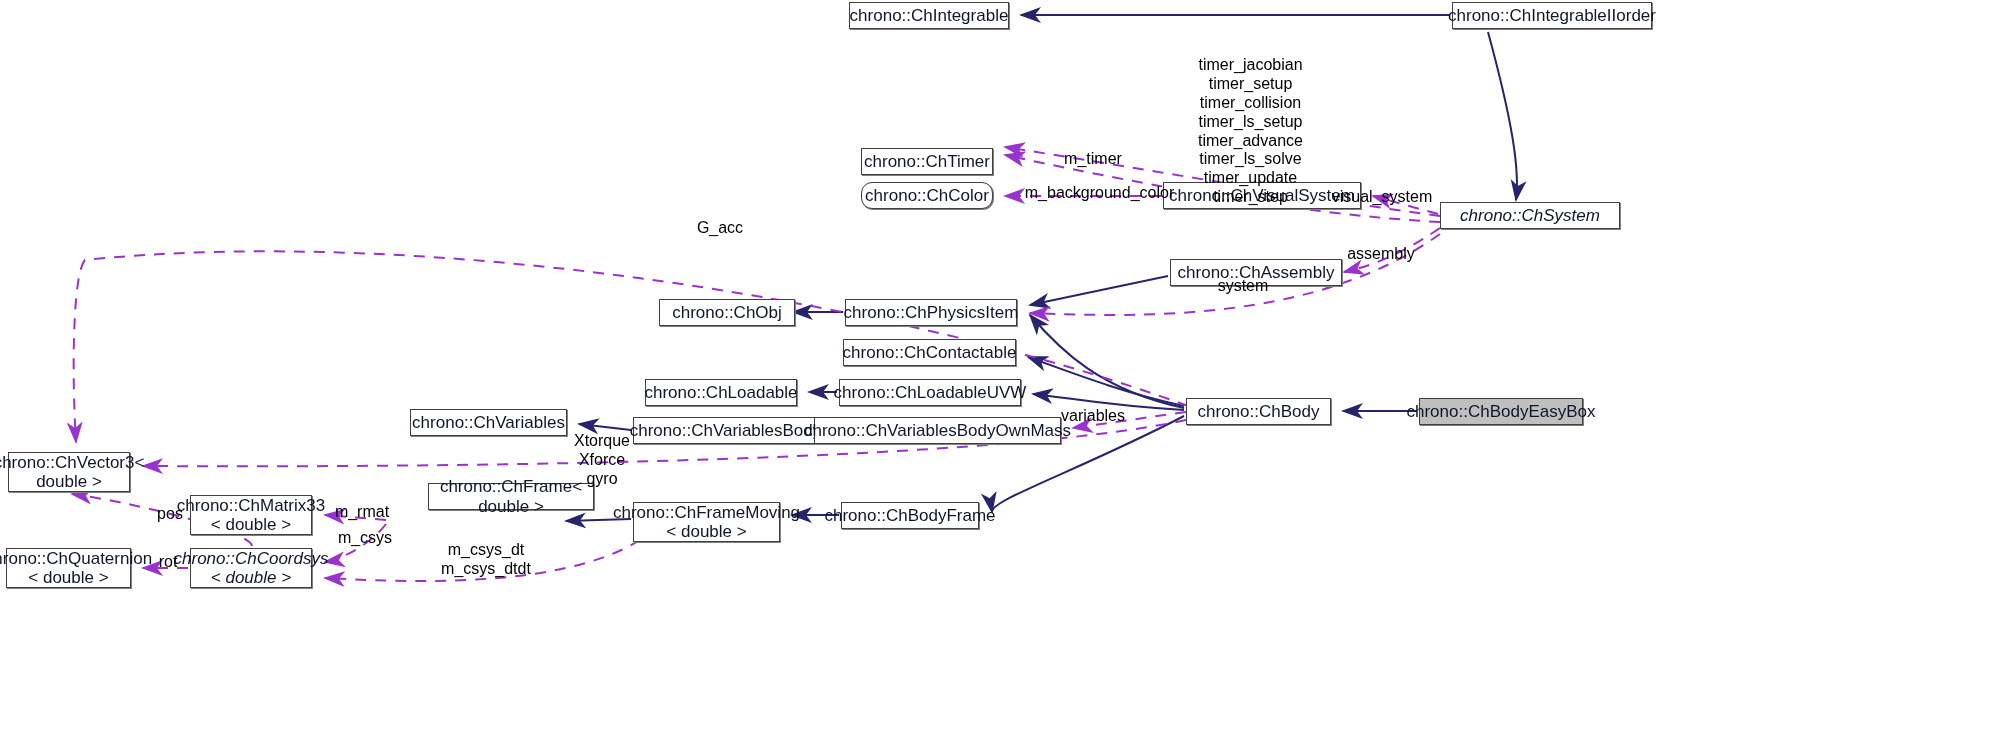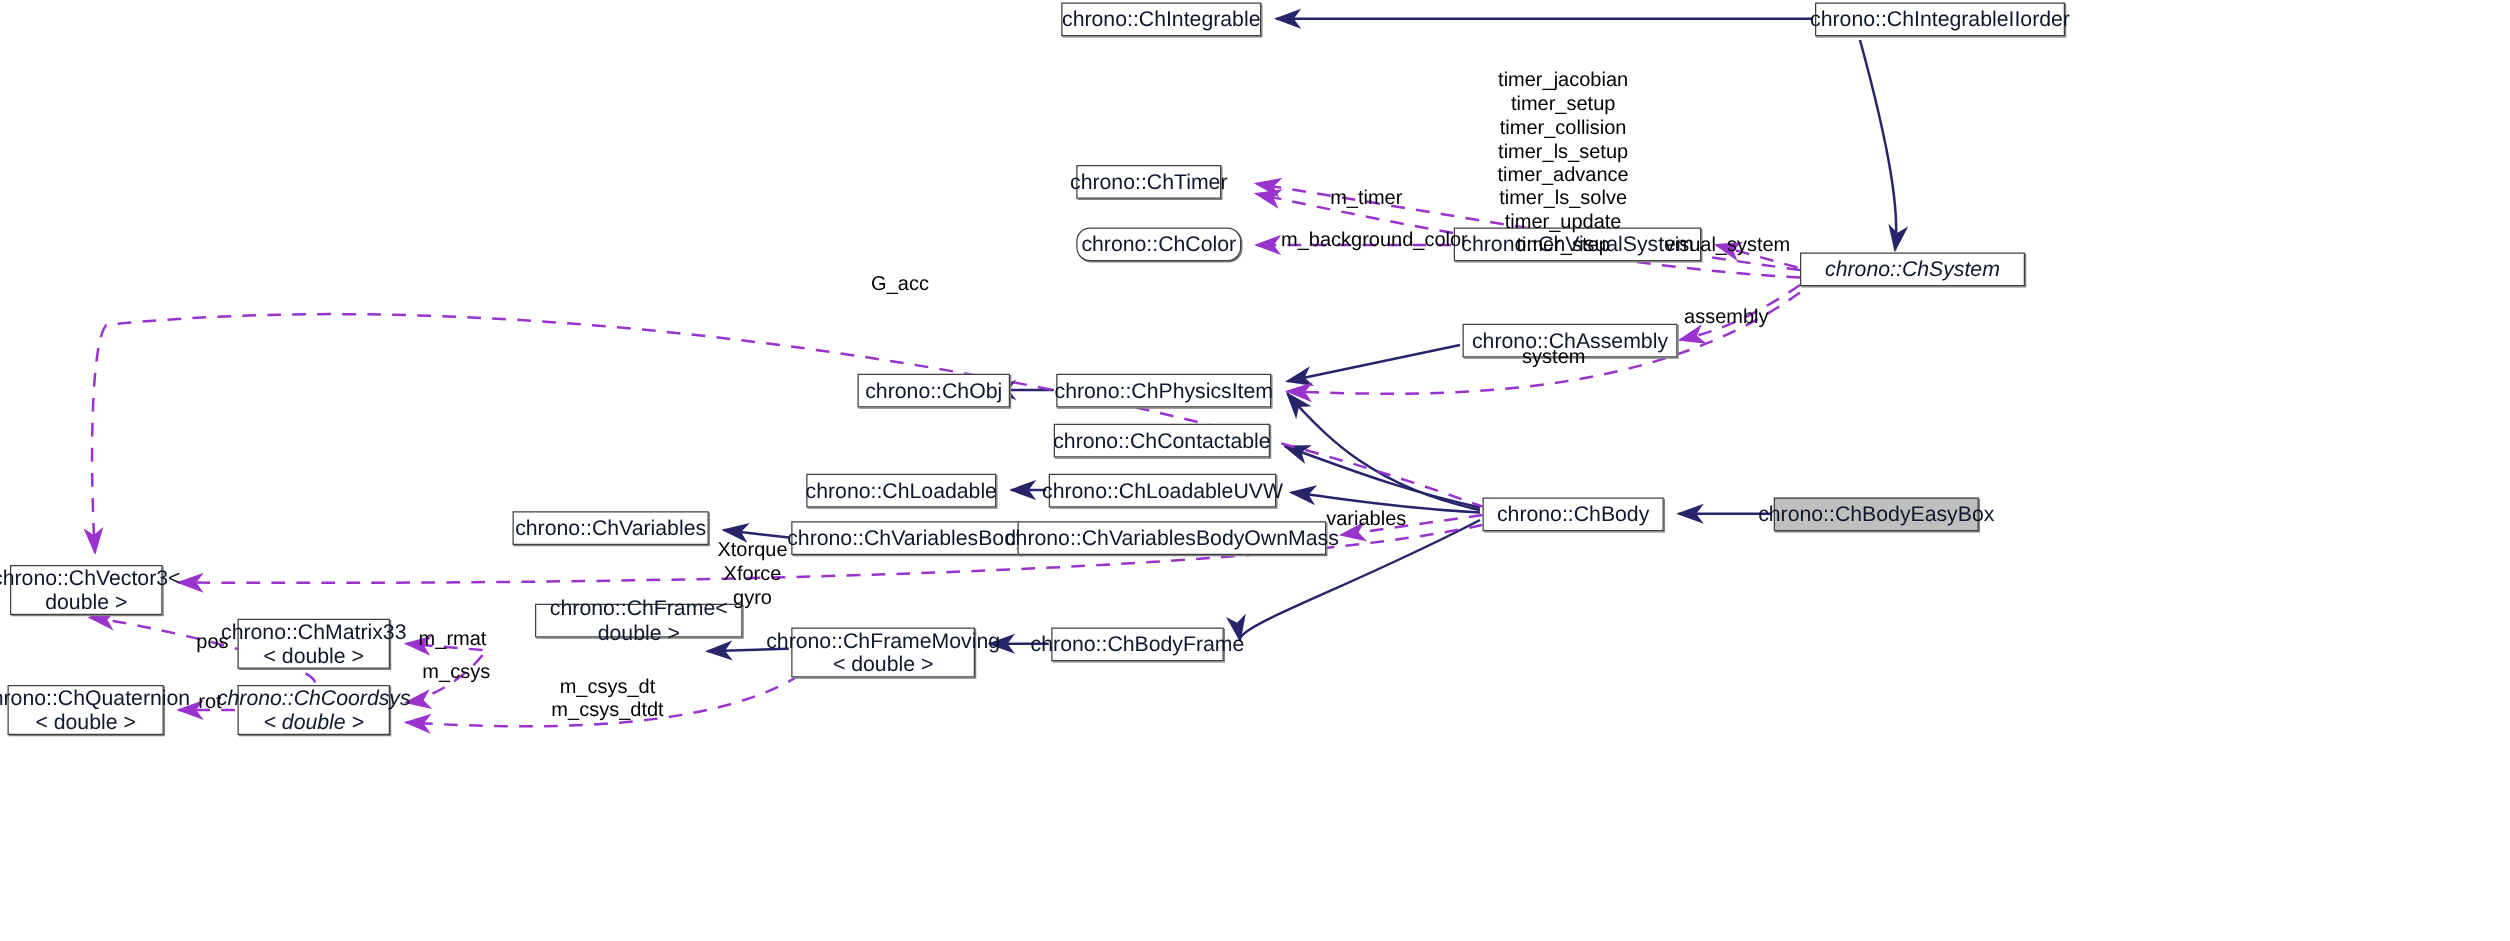--- a/index.html
+++ b/index.html
@@ -66,36 +66,36 @@
     </g>
   </svg>
 
   <div id="nodes-layer">
       <div class="node" style="left: 849px; top: 2px; width: 160px; height: 27px;">
         <span>chrono::ChIntegrable</span>
       </div>
       <div class="node" style="left: 1452px; top: 2px; width: 200px; height: 27px;">
         <span>chrono::ChIntegrableIIorder</span>
       </div>
-      <div class="node" style="left: 861px; top: 132px; width: 116px; height: 27px;">
+      <div class="node" style="left: 861px; top: 148px; width: 132px; height: 27px;">
         <span>chrono::ChTimer</span>
       </div>
       <div class="node" style="left: 861px; top: 182px; width: 132px; height: 27px; border-radius: 11px;">
         <span>chrono::ChColor</span>
       </div>
       <div class="node" style="left: 1163px; top: 182px; width: 198px; height: 27px;">
         <span>chrono::ChVisualSystem</span>
       </div>
       <div class="node" style="left: 1440px; top: 202px; width: 180px; height: 27px; font-style: italic;">
         <span>chrono::ChSystem</span>
       </div>
       <div class="node" style="left: 1170px; top: 259px; width: 172px; height: 27px;">
         <span>chrono::ChAssembly</span>
       </div>
-      <div class="node" style="left: 686px; top: 299px; width: 122px; height: 27px;">
+      <div class="node" style="left: 659px; top: 299px; width: 136px; height: 27px;">
         <span>chrono::ChObj</span>
       </div>
       <div class="node" style="left: 845px; top: 299px; width: 172px; height: 27px;">
         <span>chrono::ChPhysicsItem</span>
       </div>
       <div class="node" style="left: 843px; top: 339px; width: 173px; height: 27px;">
         <span>chrono::ChContactable</span>
       </div>
       <div class="node" style="left: 645px; top: 379px; width: 152px; height: 27px;">
         <span>chrono::ChLoadable</span>

